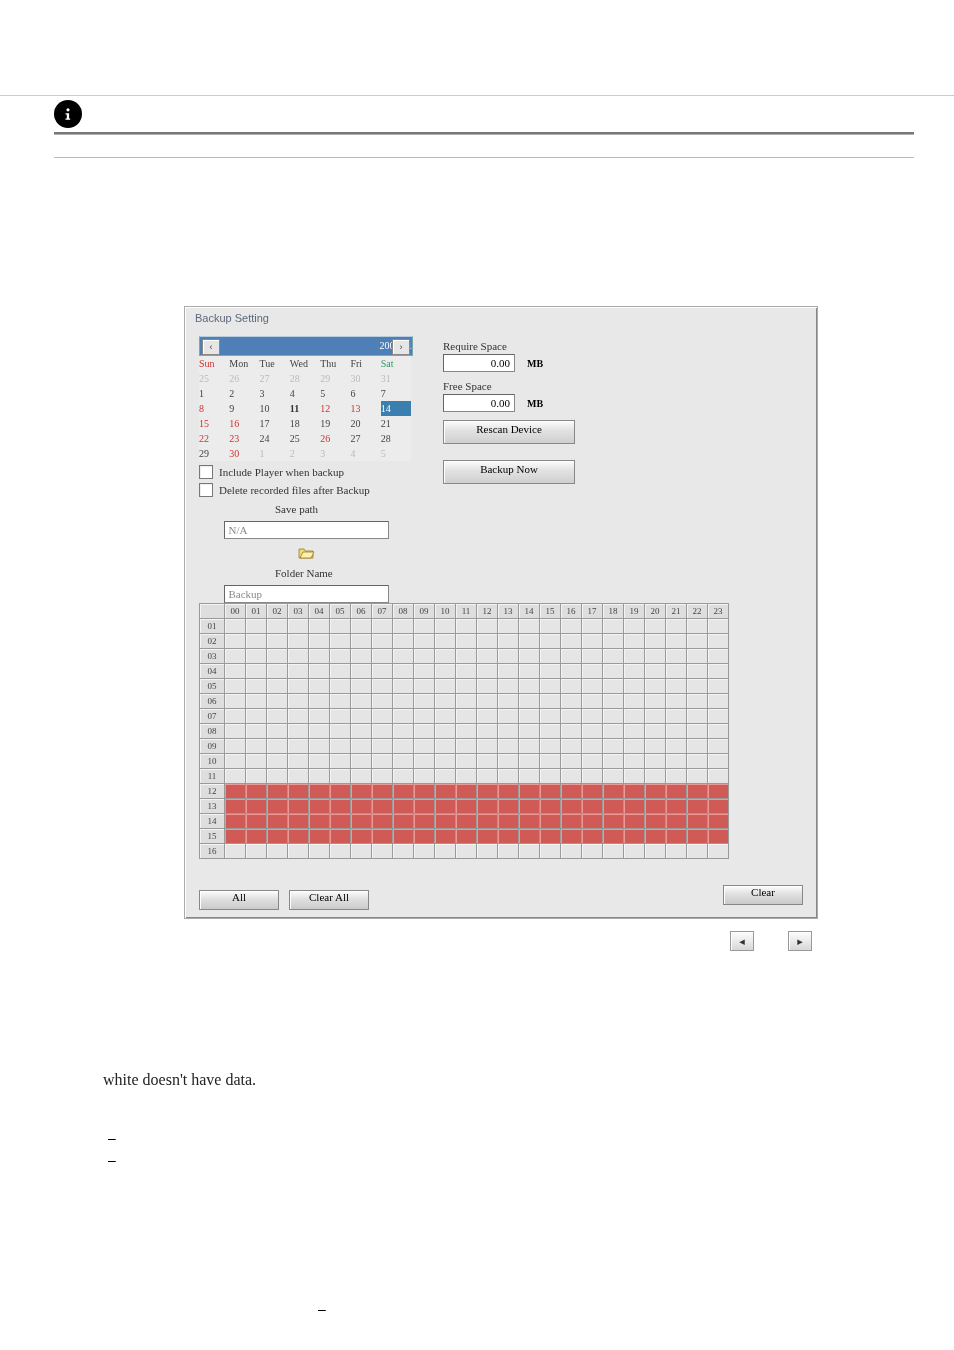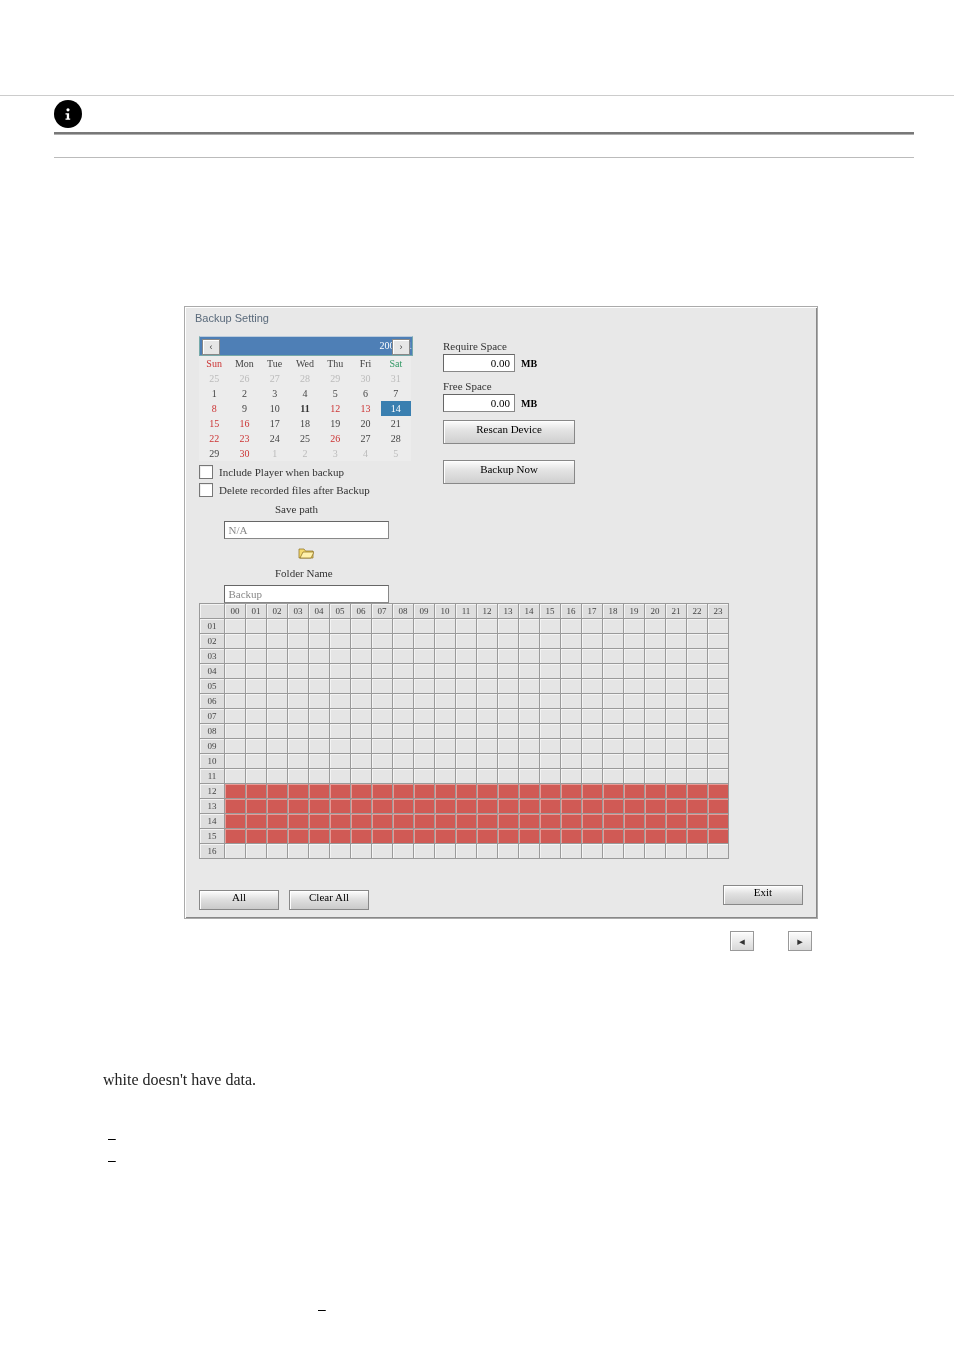--- a/index.html
+++ b/index.html
@@ -24,42 +24,42 @@
   .cols { display:flex; gap:30px; }
 
   
   .calwrap { }
   .calnav { background:#4e7fb6; width:212px; height:18px; position:relative; border:1px solid #7aa; border-top-color:#bcd; }
   .calnav .navbtn { position:absolute; top:2px; width:16px; height:14px; background:#e6e6e6; border:1px solid #888; box-shadow:inset 1px 1px 0 #fff; display:flex; align-items:center; justify-content:center; font:9px Arial; color:#444; cursor:pointer; }
   .calnav .navbtn.prev { left:2px; }
   .calnav .navbtn.next { right:2px; }
   .calnav .monthlbl { position:absolute; left:0; right:0; top:2px; text-align:right; color:#fff; font:10px/14px Tahoma; }
   table.cal { border-collapse:collapse; width:212px; table-layout:fixed; font:10px Tahoma; color:#444; background:#ececec; }
-  table.cal td { text-align:center; padding:2px 0; width:30px; }
+  table.cal td { text-align:left; padding:2px 0; width:30px; }
   table.cal thead td { font-weight:normal; }
   .sun { color:#cc3333; }
   .sat { color:#339966; }
   .d-out { color:#bbb; }
   .d-red { color:#cc3333; }
   .d-sel { background:#3a7fb0; color:#fff; }
   .d-bold { font-weight:bold; color:#333; }
 
   
   .chk-row { display:flex; align-items:center; gap:6px; font:11px Tahoma; color:#333; margin-top:4px; }
   .chk { width:12px; height:12px; border:1px solid #777; background:#fff; box-shadow:inset 1px 1px 0 #eee; }
 
   
   .field-row { display:flex; align-items:center; gap:6px; font:11px Tahoma; color:#333; margin-top:6px;flex-direction:column; }
   .text-input { border:1px solid #888; border-top-color:#666; border-left-color:#666; background:#fff; height:16px; width:155px; padding:0 4px; font:11px Tahoma; color:#888; line-height:16px; }
   .text-input.small { width:62px; text-align:right; color:#000; }
 
   
   .rcol { width:195px; }
   .group-label { font:11px Tahoma; color:#333; margin:4px 0 2px; }
-  .space-row { display:flex; align-items:center; gap:6px; margin-bottom:8px; }
+  .space-row { display:flex; align-items:center; gap:12px; margin-bottom:8px; }
   .mb-label { font:10px Tahoma; font-weight:bold; color:#000; }
   .btn { height:18px; padding:2px 0; width:130px; text-align:center;
          background:linear-gradient(#fdfdfd,#e4e4e4 40%,#cfcfcf);
          border:1px solid #888; font:11px Tahoma; color:#000; box-shadow:inset 1px 1px 0 #fff; }
   .btn + .btn { margin-top:8px; }
   .folder-icon { width:16px; height:16px; display:inline-block; position:relative; }
   .folder-icon svg { display:block; }
 
   
   .grid-wrap { }
@@ -698,21 +698,21 @@
                 </tr>
               </tbody>
           </table>
         </div>
 
         <div style="display:flex; justify-content:space-between; align-items:center; margin-top:21px;">
           <div class="footer-btns">
             <div class="ftbtn">All</div>
             <div class="ftbtn">Clear All</div>
           </div>
-          <div class="ftbtn">Exit</div>
+          <div class="ftbtn">Clear</div>
         </div>
       </div>
     </div>
 
     <div class="scroll-arrows">
       <div class="sarrow">
           <span>◂</span>
         </div>
       <div class="sarrow">
           <span>▸</span>

